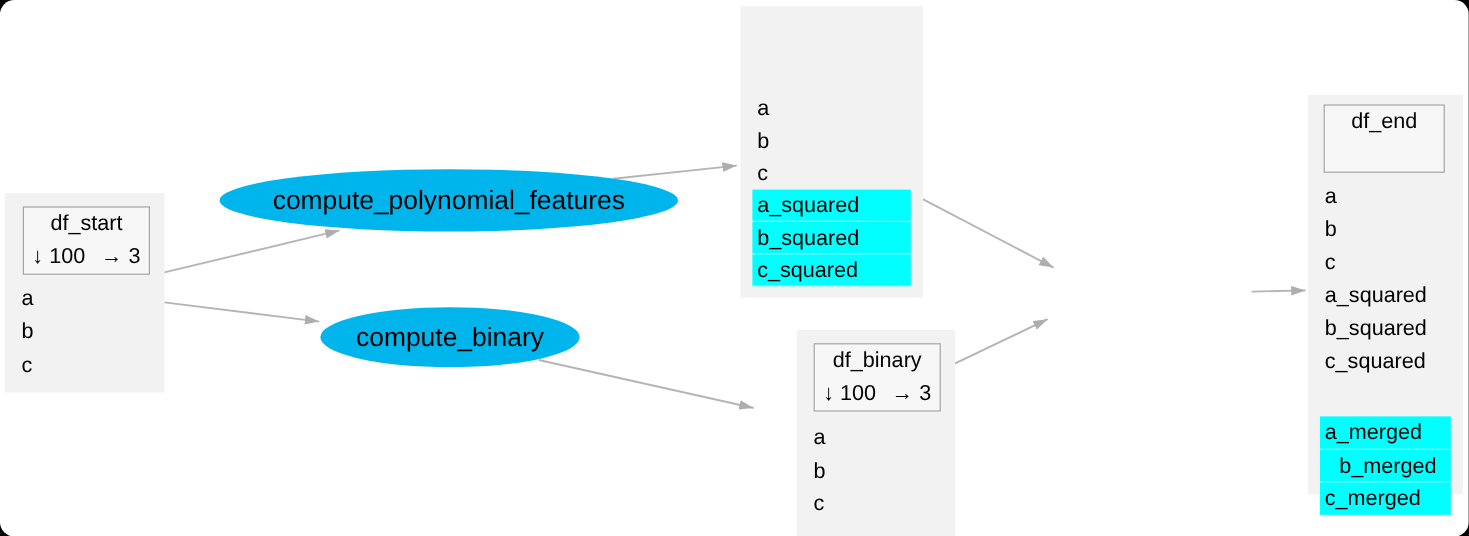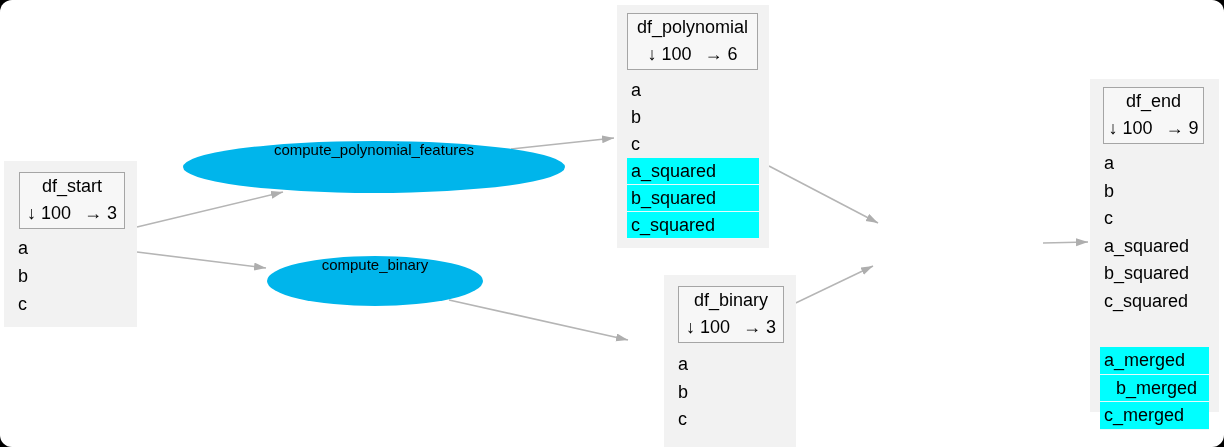--- a/index.html
+++ b/index.html
@@ -62,23 +62,23 @@
   .df-row.hl {
     background: #00ffff;
     border-bottom: 1px solid #e6fbfb;
   }
   
   .fn-node {
     position: absolute;
     background: #00b5eb;
     border-radius: 50%;
     display: flex;
-    align-items: flex-start;
+    align-items: center;
     justify-content: center;
-    font-size: 15px;
+    font-size: 22px;
     color: #000;
     white-space: nowrap;
   }
 </style>
 </head>
 <body>
 
 <div class="canvas">
 
   <svg class="edges-layer" viewBox="0 0 1224 447">
@@ -112,26 +112,20 @@
 
   <div class="fn-node" style="left:183px; top:141px; width:382px; height:52px;">
     <span>compute_polynomial_features</span>
   </div>
 
   <div class="fn-node" style="left:267px; top:256px; width:216px; height:50px;">
     <span>compute_binary</span>
   </div>
 
   <div class="df-node" style="left:617px; top:5px; width:152px; height:243px;">
-    <div class="df-header" style="left:10px; top:8px; width:131px; height:57px;">
-      <div class="df-title">df_polynomial</div>
-      <div class="df-shape">
-        <span class="rows-part">↓ 100</span><span class="cols-part">→ 6</span>
-      </div>
-    </div>
     <div class="df-rows" style="top:72px;">
       <div class="df-row" style="height:27px; line-height:27px;">a</div>
       <div class="df-row" style="height:27px; line-height:27px;">b</div>
       <div class="df-row" style="height:27px; line-height:27px;">c</div>
       <div class="df-row hl" style="height:27px; line-height:26px;">a_squared</div>
       <div class="df-row hl" style="height:27px; line-height:26px;">b_squared</div>
       <div class="df-row hl" style="height:27px; line-height:26px;">c_squared</div>
     </div>
   </div>
 
@@ -146,23 +140,20 @@
       <div class="df-row" style="height:27.5px; line-height:27.5px;">a</div>
       <div class="df-row" style="height:27.5px; line-height:27.5px;">b</div>
       <div class="df-row" style="height:27.5px; line-height:27.5px;">c</div>
     </div>
   </div>
 
 
   <div class="df-node" style="left:1090px; top:79px; width:129px; height:333px;text-decoration:underline;">
     <div class="df-header" style="left:13px; top:8px; width:101px; height:57px;">
       <div class="df-title">df_end</div>
-      <div class="df-shape">
-        <span class="rows-part">↓ 100</span><span class="cols-part">→ 9</span>
-      </div>
     </div>
     <div class="df-rows" style="top:71px;">
       <div class="df-row" style="height:27.5px; line-height:27.5px;">a</div>
       <div class="df-row" style="height:27.5px; line-height:27.5px;">b</div>
       <div class="df-row" style="height:27.5px; line-height:27.5px;">c</div>
       <div class="df-row" style="height:27.5px; line-height:27.5px;">a_squared</div>
       <div class="df-row" style="height:27.5px; line-height:27.5px;">b_squared</div>
       <div class="df-row" style="height:27.5px; line-height:27.5px;">c_squared</div>
       <div class="df-row hl" style="height:27.5px; line-height:26.5px;margin-top:32px;">a_merged</div>
       <div class="df-row hl" style="height:27.5px; line-height:26.5px;text-align:center;">b_merged</div>

